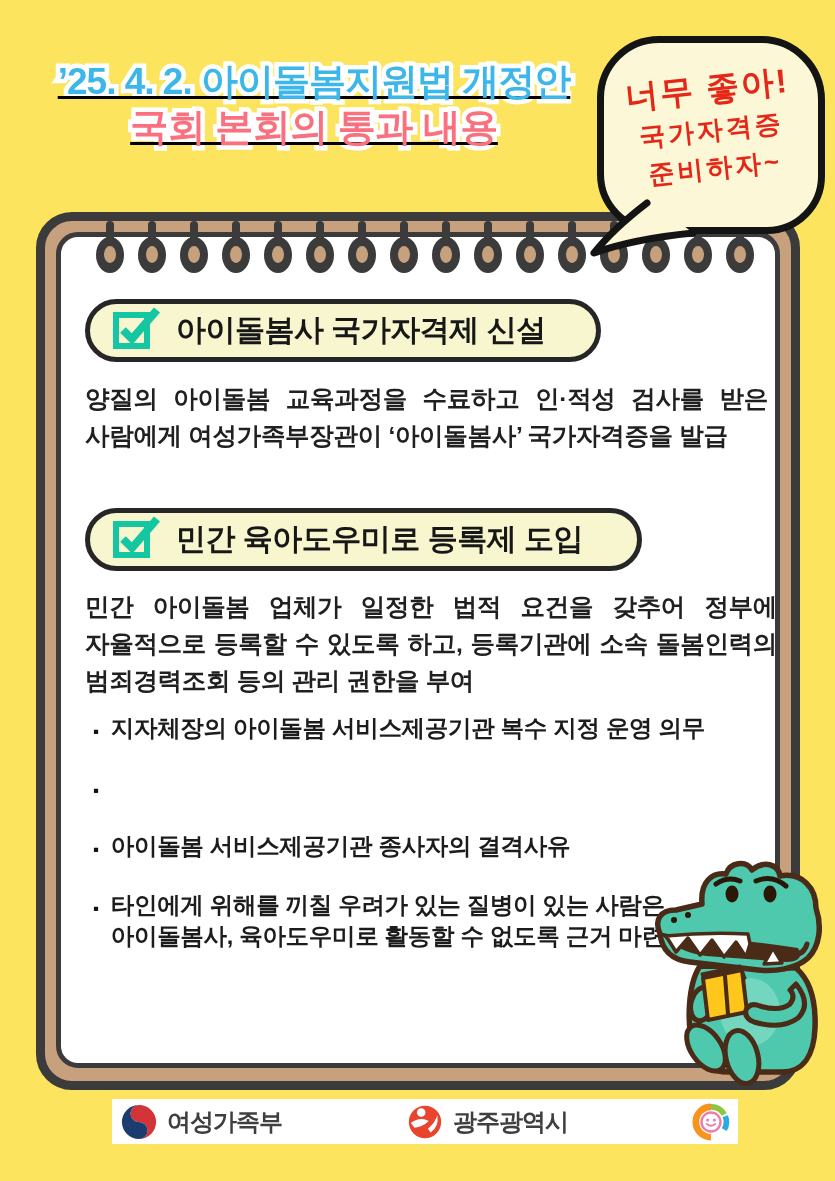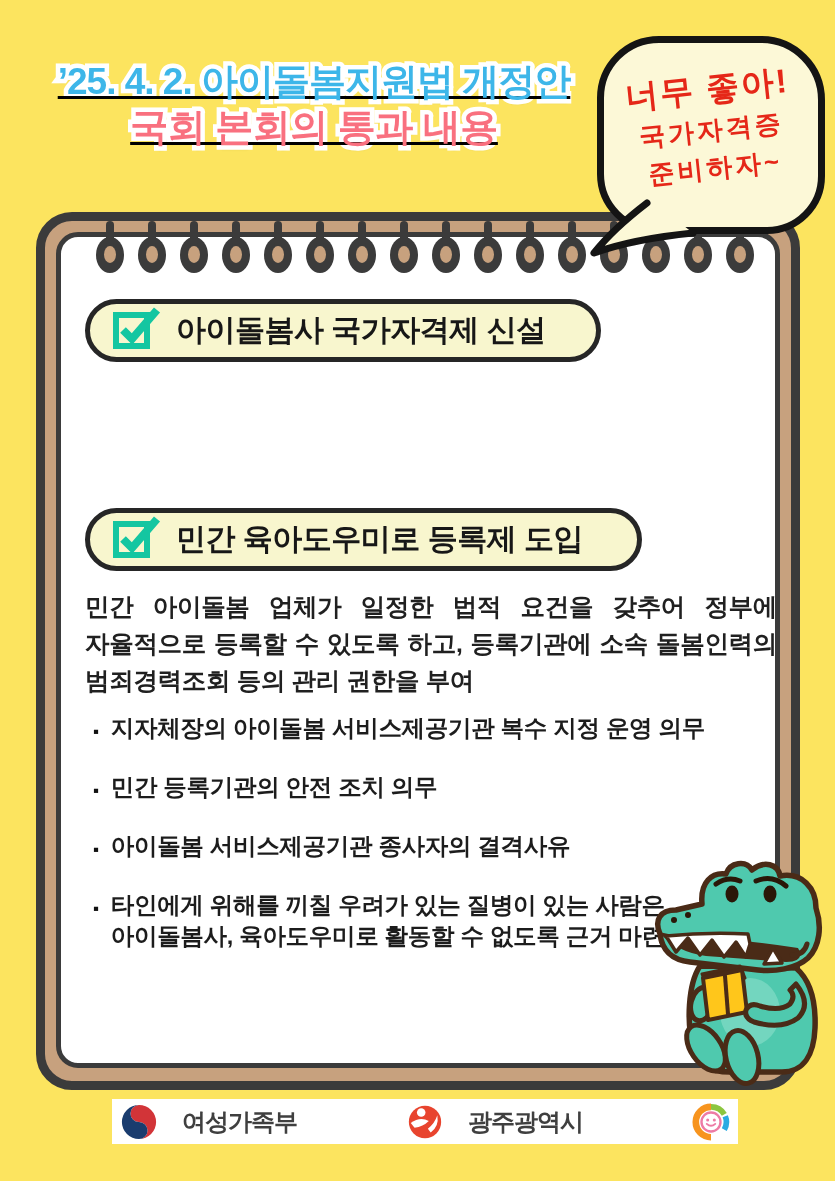--- a/index.html
+++ b/index.html
@@ -78,21 +78,21 @@
 
   
   .croc { position:absolute; left:646px; top:856px; z-index:20; }
 
   
   .footer-strip {
     position:absolute; left:112px; top:1099px; width:626px; height:45px;
     background:#ffffff; display:flex; align-items:center;
     justify-content:space-between; padding:0 8px; z-index:4;
   }
-  .logo-group { display:flex; align-items:center; gap:24px; }
+  .logo-group { display:flex; align-items:center; gap:9px; }
   .logo-label { font-size:24px; font-weight:700; color:#3F3F3F; letter-spacing:-1px; }
 </style>
 </head>
 <body>
 
 <div class="title-wrap">
   <div class="outlined t1">
     <span class="stroke">’25. 4. 2. 아이돌봄지원법 개정안</span>
     <span class="fill">’25. 4. 2. 아이돌봄지원법 개정안</span>
   </div>
@@ -123,38 +123,38 @@
       <div class="ring" style="left: 681px;"></div>
     </div>
 
   <div class="pill pill-1">
     <svg class="checkbox-svg" width="50" height="46" viewBox="0 0 50 46">
       <rect x="4" y="10" width="31" height="31" fill="none" stroke="#14C6A1" stroke-width="6"></rect>
       <path d="M11,25 L20,34 L45,5" fill="none" stroke="#14C6A1" stroke-width="8"></path>
     </svg>
     <span>아이돌봄사 국가자격제 신설</span>
   </div>
+  <p class="para para-1">양질의 아이돌봄 교육과정을 수료하고 인·적성 검사를 받은 사람에게 여성가족부장관이 ‘아이돌봄사’ 국가자격증을 발급</p>
 
   <div class="pill pill-2">
     <svg class="checkbox-svg" width="50" height="46" viewBox="0 0 50 46">
       <rect x="4" y="10" width="31" height="31" fill="none" stroke="#14C6A1" stroke-width="6"></rect>
       <path d="M11,25 L20,34 L45,5" fill="none" stroke="#14C6A1" stroke-width="8"></path>
     </svg>
     <span>민간 육아도우미로 등록제 도입</span>
   </div>
   <p class="para para-2">민간 아이돌봄 업체가 일정한 법적 요건을 갖추어 정부에 자율적으로 등록할 수 있도록 하고, 등록기관에 소속 돌봄인력의 범죄경력조회 등의 관리 권한을 부여</p>
 
   <ul class="bullets">
     <li>
         <span class="marker">▪</span>
         <span>지자체장의 아이돌봄 서비스제공기관 복수 지정 운영 의무</span>
       </li>
     <li>
         <span class="marker">▪</span>
-        <span>민간 등록기관의 안전 조치 의무</span>
       </li>
     <li>
         <span class="marker">▪</span>
         <span>아이돌봄 서비스제공기관 종사자의 결격사유</span>
       </li>
     <li>
         <span class="marker">▪</span>
         <span>타인에게 위해를 끼칠 우려가 있는 질병이 있는 사람은 아이돌봄사, 육아도우미로 활동할 수 없도록 근거 마련</span>
       </li>
   </ul>

